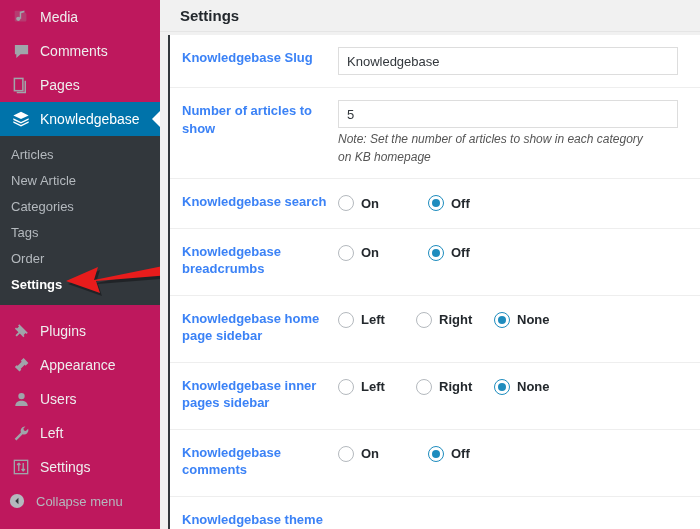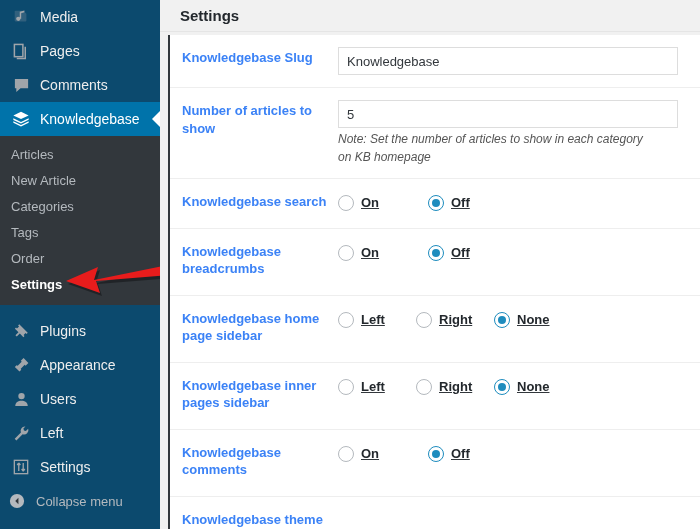--- a/index.html
+++ b/index.html
@@ -9,21 +9,21 @@
     background: #f1f1f1;
     font-family: "Liberation Sans", sans-serif;
     -webkit-font-smoothing: antialiased;
   }
   #root { position: relative; width: 700px; height: 529px; display: flex; }
 
   
   #adminmenu {
     position: relative;
     width: 160px; height: 529px;
-    background: #0c4a6e;
+    background: #be185d;
     flex: 0 0 160px;
     color: #b4b9be;
   }
   .menu-top {
     display: flex; align-items: center;
     height: 34px;
     padding-left: 11px;
     font-size: 14px;
     color: #eee;
     cursor: pointer;
@@ -142,21 +142,21 @@
   }
   p.note {
     margin-top: 2px;
     width: 320px;
     font-size: 12px;
     font-style: italic;
     color: #555;
     line-height: 1.5;
   }
   .radio-row { display: flex; align-items: center; padding-top: 4px; }
-  .radio-opt { display: flex; cursor: pointer; text-decoration: underline; }
+  .radio-opt { display: flex; align-items: center; cursor: pointer; }
   .radio-opt .dot {
     width: 16px; height: 16px;
     border-radius: 50%;
     border: 1px solid #b4b9be;
     background: #fff;
     display: inline-block;
     position: relative;
     flex: 0 0 16px;
   }
   .radio-opt.on .dot { border-color: #1e8cbe; }
@@ -189,35 +189,35 @@
             <path d="M4 3h8.5l3.5 3.5V14a1 1 0 0 1-1 1H4a1 1 0 0 1-1-1V4a1 1 0 0 1 1-1z" opacity=".25"></path>
             <circle cx="7" cy="12" r="2.4"></circle>
             <path d="M8.6 12V4.2l5.2-1.4v2l-3.6 1V12z"></path>
           </svg>
       </span>
       <span class="lbl">Media</span>
     </div>
 
     <div class="menu-top">
       <span class="mi">
+        <svg width="17" height="17" viewBox="0 0 18 18" fill="currentColor">
+            <path d="M2 2h14v10H8l-4.5 4V12H2z"></path>
+          </svg>
+      </span>
+      <span class="lbl">Comments</span>
+    </div>
+
+    <div class="menu-top">
+      <span class="mi">
         <svg width="16" height="17" viewBox="0 0 16 18" fill="none" stroke="currentColor" stroke-width="1.6">
             <rect x="1" y="1.5" width="9" height="13"></rect>
             <path d="M12.5 4v12.5H3.5"></path>
           </svg>
       </span>
       <span class="lbl">Pages</span>
-    </div>
-
-    <div class="menu-top">
-      <span class="mi">
-        <svg width="17" height="17" viewBox="0 0 18 18" fill="currentColor">
-            <path d="M2 2h14v10H8l-4.5 4V12H2z"></path>
-          </svg>
-      </span>
-      <span class="lbl">Comments</span>
     </div>
 
     <div class="cur-wrap">
       <div class="menu-top current">
         <span class="mi">
           <svg width="18" height="18" viewBox="0 0 20 20" fill="currentColor">
               <path d="M10 2L1.5 6 10 10l8.5-4L10 2z"></path>
               <path d="M1.5 9.2L10 13.2l8.5-4v1.7L10 15v.1L1.5 11V9.2z"></path>
               <path d="M1.5 12.6L10 16.6l8.5-4v1.6L10 18.2 1.5 14.2v-1.6z"></path>
             </svg>

